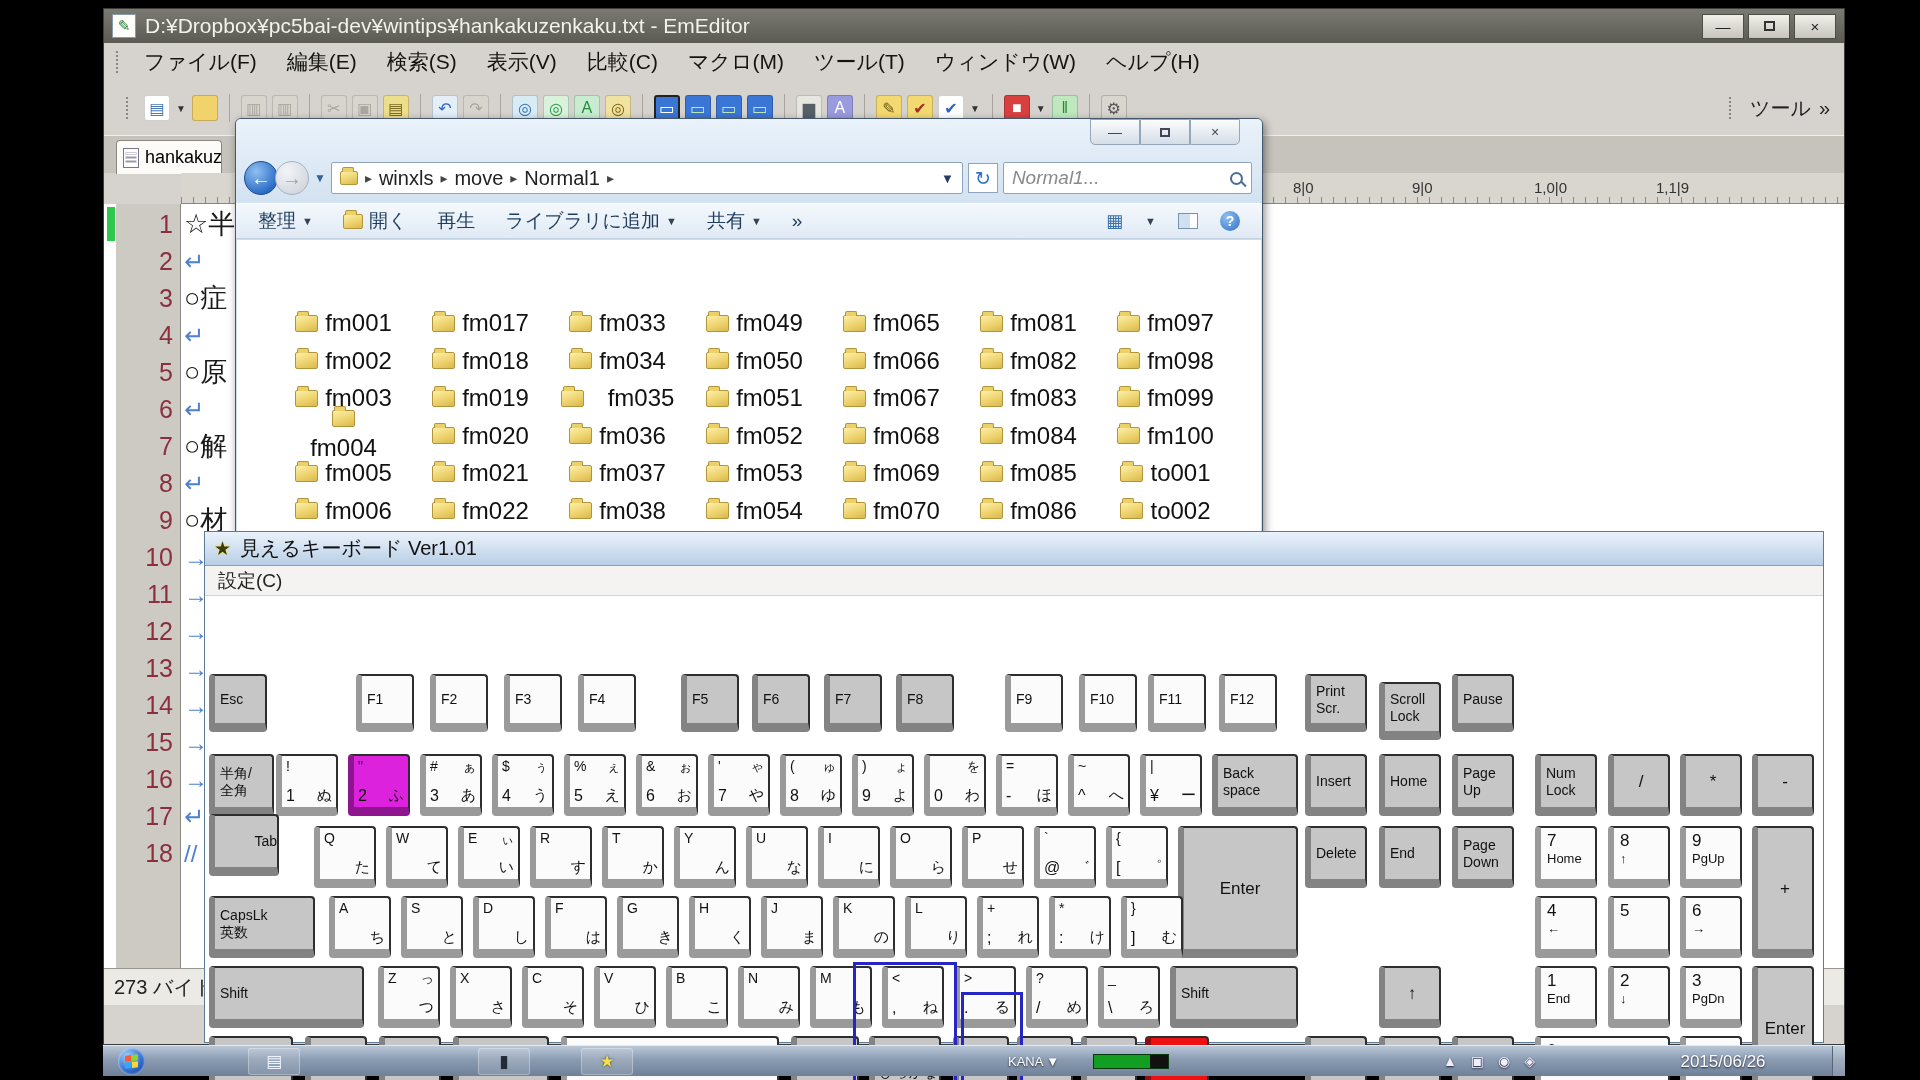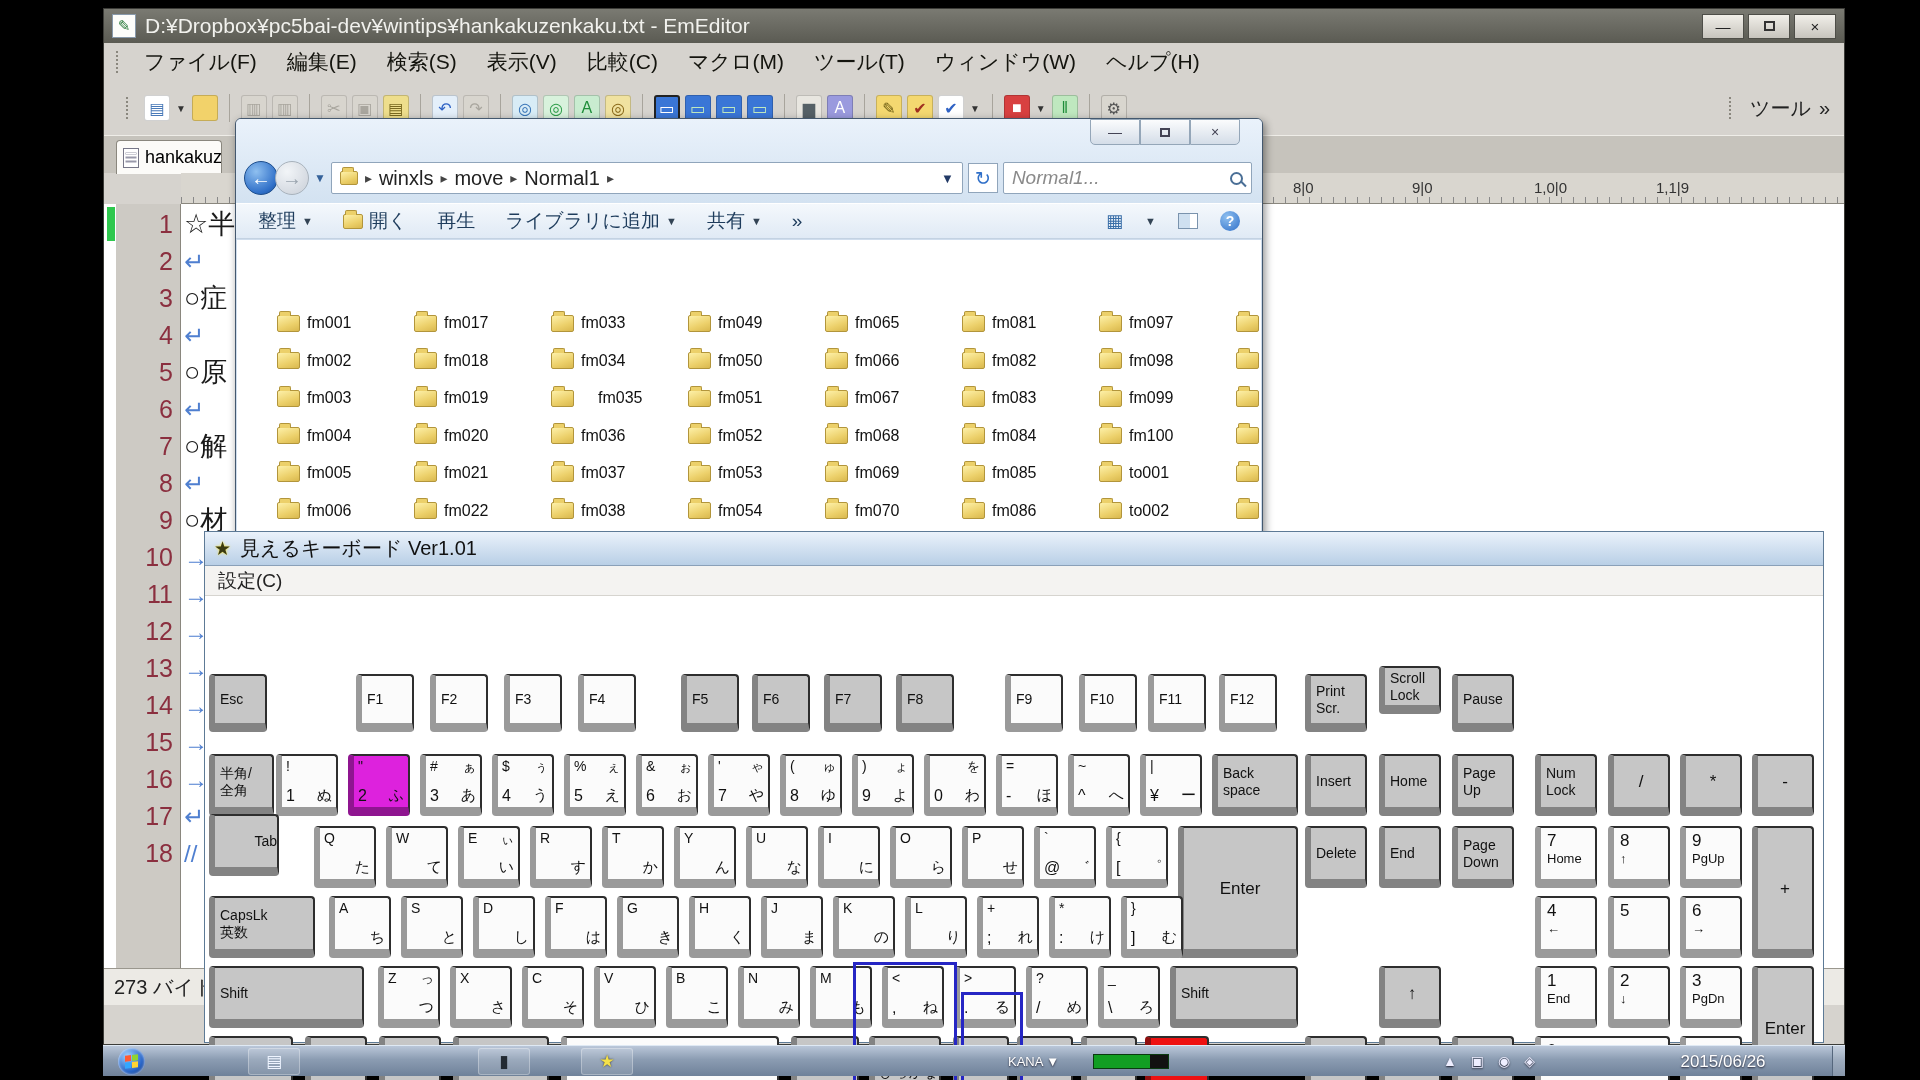--- a/index.html
+++ b/index.html
@@ -81,21 +81,21 @@
     border-top:1px solid #fff;border-bottom:1px solid #c3d2e2;display:flex;align-items:center;
     padding:0 22px;gap:30px;font-size:19px;color:#1e3c5c;}
   .xtb-item{display:flex;align-items:center;gap:6px;white-space:nowrap;}
   .xtb-dd{font-size:11px;color:#345;}
   .xtb-right{margin-left:auto;display:flex;align-items:center;gap:22px;}
   .views-ic{font-size:18px;color:#3a6fa8;}
   .pane-ic{width:20px;height:16px;border:1px solid #7a93ad;background:linear-gradient(90deg,#cfe0f0 60%,#fff 40%);}
   .help-ic{width:20px;height:20px;border-radius:50%;background:radial-gradient(circle at 35% 30%,#8fc0f0,#2f6fc8);
     color:#fff;display:grid;place-items:center;font-size:14px;font-weight:bold;}
   .x-content{position:absolute;left:1px;top:121px;right:1px;bottom:0;background:#fff;overflow:hidden;}
-  .f-item{position:absolute;display:flex;align-items:center;gap:7px;width:133px;height:30px;font-size:16px;color:#111;}
+  .f-item{position:absolute;display:flex;align-items:center;gap:7px;width:133px;height:30px;font-size:24px;color:#111;justify-content:center;}
   .fold{width:23px;height:17px;position:relative;background:linear-gradient(160deg,#fdf0a8,#ecd06a 60%,#d9b84e);
     border:1px solid #b2953b;border-radius:2px;flex:none;}
   .fold::before{content:"";position:absolute;top:-5px;left:1px;width:10px;height:4px;background:#ecd06a;
     border:1px solid #b2953b;border-bottom:none;border-radius:2px 2px 0 0;}
   .f-label{white-space:nowrap;}
 
   
   #kbwin{position:absolute;left:204px;top:531px;width:1620px;height:512px;background:#fff;
     border:1px solid #5d7a96;z-index:3;}
   .kb-title{height:34px;background:linear-gradient(#eaf2fb,#b9cfe6);border-bottom:1px solid #8aa0b8;
@@ -349,21 +349,21 @@
         <span class="f-label">fm001</span>
       </div>
       <div class="f-item" style="left: 40px; top: 105.5px;">
         <span class="fold"></span>
         <span class="f-label">fm002</span>
       </div>
       <div class="f-item" style="left: 40px; top: 143px;">
         <span class="fold"></span>
         <span class="f-label">fm003</span>
       </div>
-      <div class="f-item" style="left: 40px; top: 180.5px;">
+      <div class="f-item" style="left: 40px; top: 180.5px; flex-direction: column;">
         <span class="fold"></span>
         <span class="f-label">fm004</span>
       </div>
       <div class="f-item" style="left: 40px; top: 218px;">
         <span class="fold"></span>
         <span class="f-label">fm005</span>
       </div>
       <div class="f-item" style="left: 40px; top: 255.5px;">
         <span class="fold"></span>
         <span class="f-label">fm006</span>
@@ -612,21 +612,21 @@
         <div class="klines">
           <div>F12</div>
         </div>
       </div>
       <div class="key g" style="left: 1100px; top: 78px; width: 62px; height: 58px;">
         <div class="klines">
           <div>Print</div>
           <div>Scr.</div>
         </div>
       </div>
-      <div class="key g" style="left: 1174px; top: 70px; width: 62px; height: 48px;">
+      <div class="key g" style="left: 1174px; top: 86px; width: 62px; height: 58px;">
         <div class="klines">
           <div>Scroll</div>
           <div>Lock</div>
         </div>
       </div>
       <div class="key g" style="left: 1247px; top: 78px; width: 62px; height: 58px;">
         <div class="klines">
           <div>Pause</div>
         </div>
       </div>

